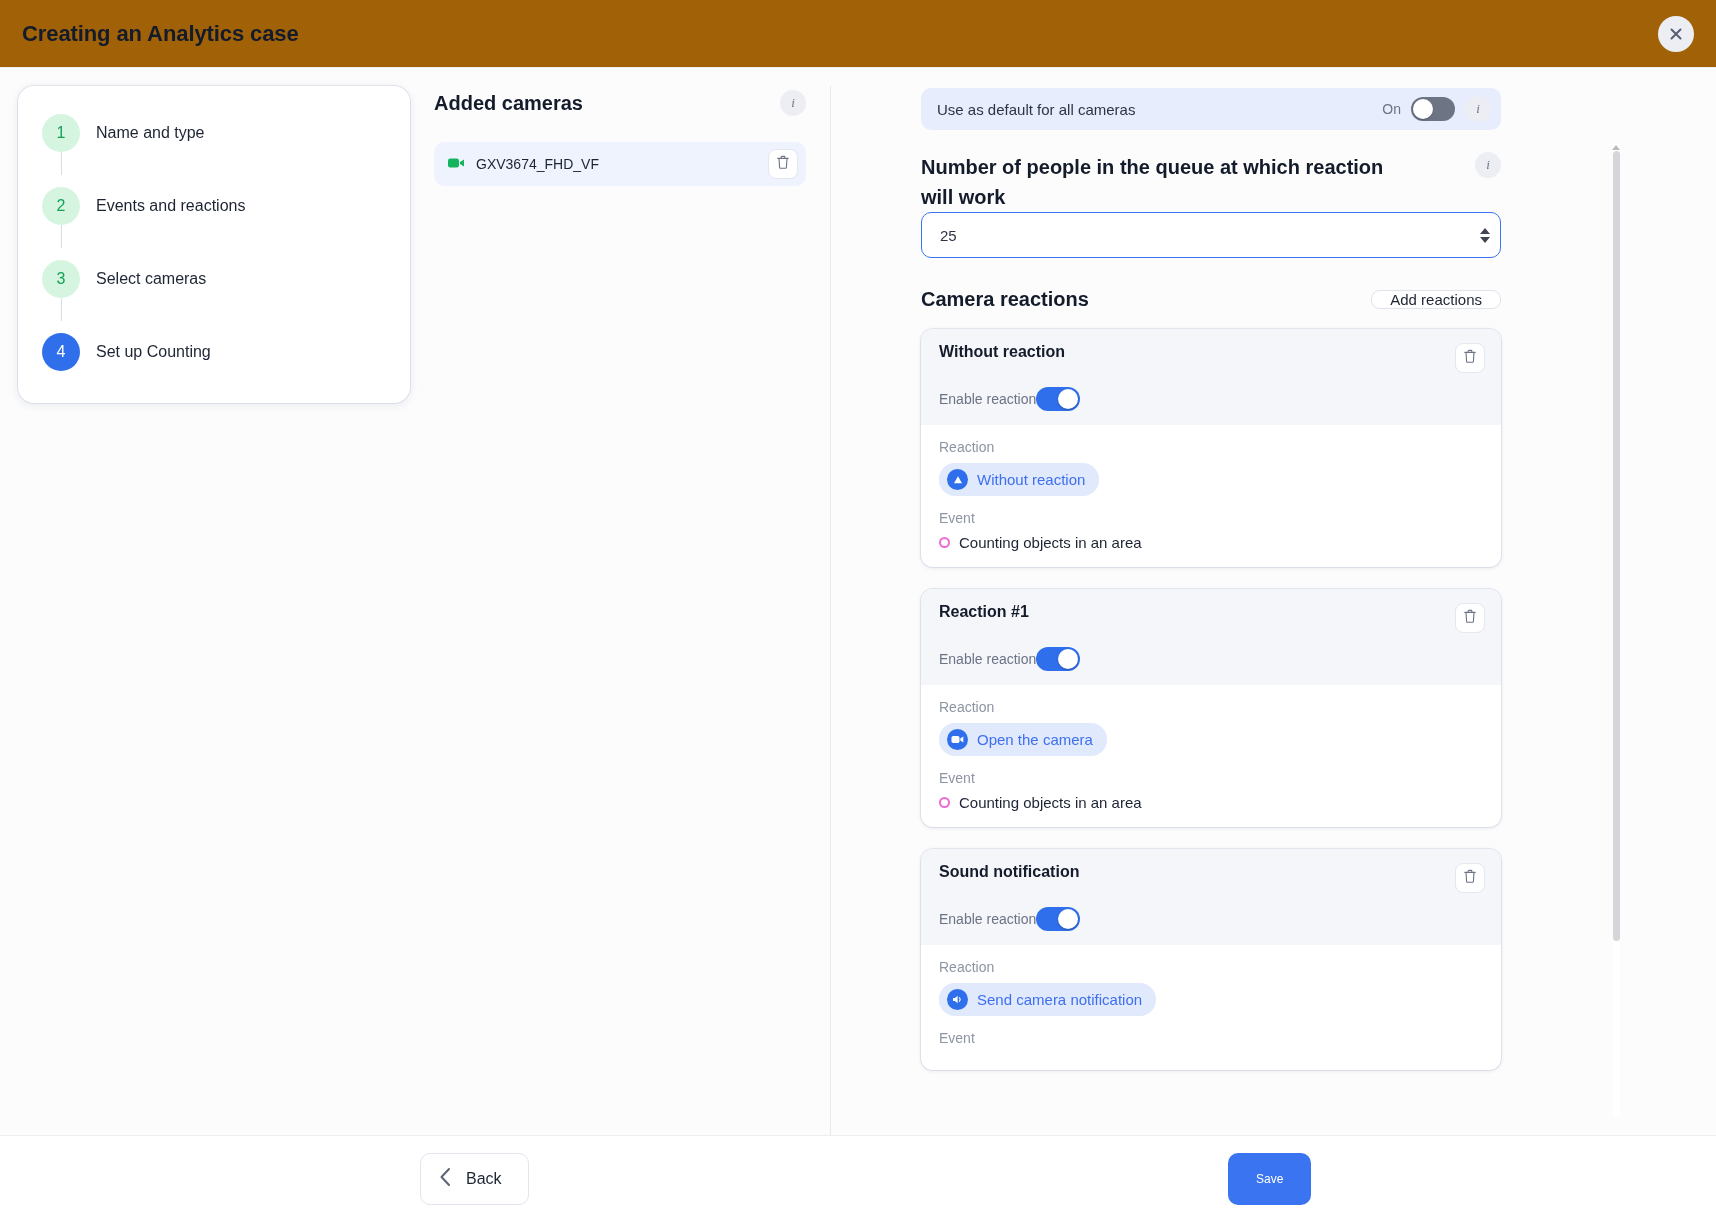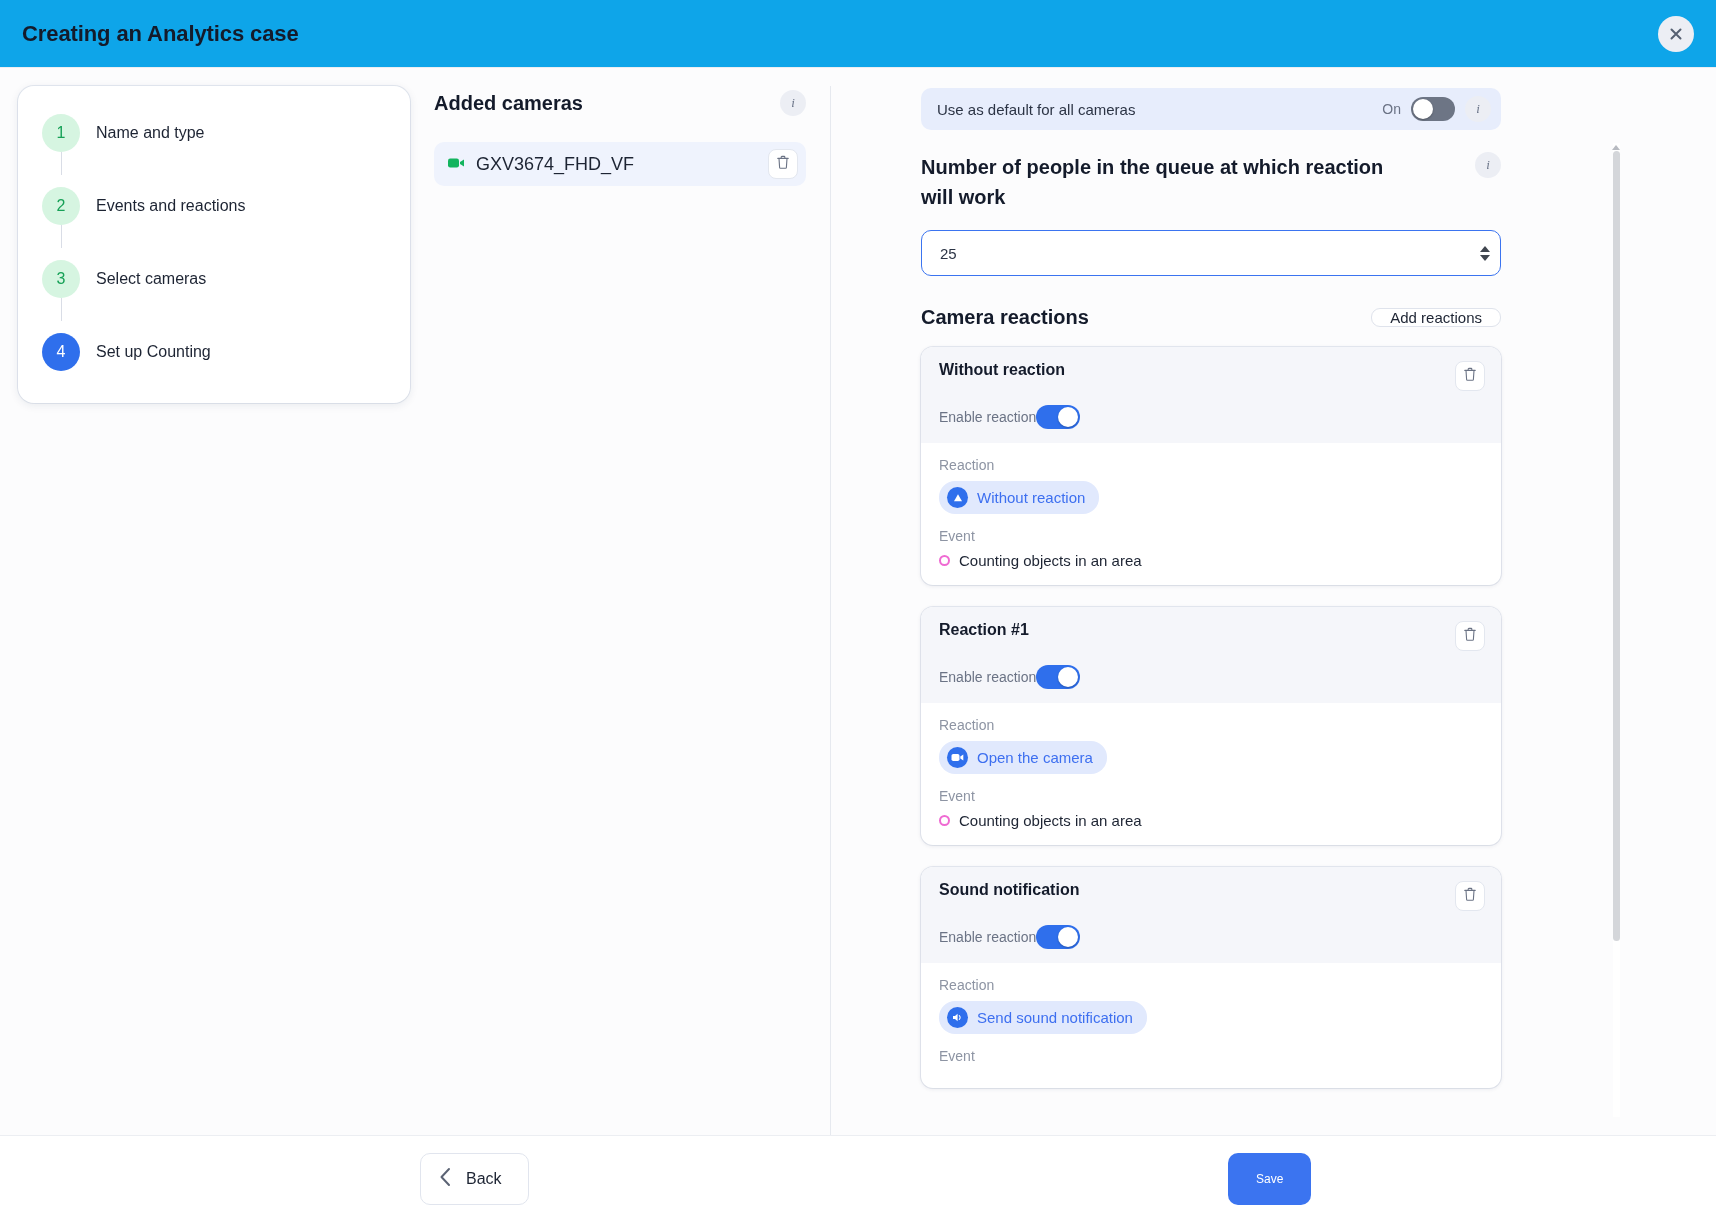--- a/index.html
+++ b/index.html
@@ -10,21 +10,21 @@
     color: #1d2433;
     overflow: hidden;
   }
   .app { position: relative; width: 1716px; height: 1221px; display: flex; flex-direction: column; }
 
   
   .header {
     height: 68px; flex: 0 0 68px;
     display: flex; align-items: center; justify-content: space-between;
     padding: 0 22px 0 22px;
-    background: #0ea5e9;
+    background: #a16207;
     border-bottom: 1px solid #eceef2;
   }
   .header-title { font-size: 22px; font-weight: 700; color: #141b2b; letter-spacing: -0.1px; }
   .close-btn {
     width: 36px; height: 36px; border-radius: 50%;
     background: #eceef4; border: none; cursor: pointer;
     display: flex; align-items: center; justify-content: center;
   }
   .close-btn svg { display: block; }
 
@@ -61,21 +61,21 @@
     width: 26px; height: 26px; border-radius: 50%;
     background: #eceef4; color: #6a7488;
     display: flex; align-items: center; justify-content: center;
     font-size: 13px; font-style: italic; font-family: "Liberation Serif", serif; cursor: pointer;
   }
   .camera-row {
     background: #eff3fd; border-radius: 10px;
     height: 44px; display: flex; align-items: center;
     padding: 0 8px 0 14px; gap: 10px;
   }
-  .camera-name { font-size: 18px; color: #1d2433; flex: 1 1 auto; }
+  .camera-name { font-size: 14px; color: #1d2433; flex: 1 1 auto; }
   .icon-btn {
     width: 30px; height: 30px; border-radius: 8px;
     background: #ffffff; border: 1px solid #e3e7ef; cursor: pointer;
     display: flex; align-items: center; justify-content: center;
   }
 
   .vdivider { width: 1px; background: #e6e9ef; margin: 18px 0 0 0; align-self: stretch; }
 
   
   .col-settings { flex: 1 1 auto; position: relative; padding: 20px 12px 0 0; min-width: 0; }
@@ -96,21 +96,21 @@
     position: absolute; top: 2px; width: 20px; height: 20px; border-radius: 50%;
     background: #ffffff; box-shadow: 0 1px 2px rgba(0,0,0,.25);
   }
   .toggle.off { background: #6d7585; }
   .toggle.off .knob { left: 2px; }
   .toggle.on { background: #2f6fec; }
   .toggle.on .knob { left: 22px; }
 
   .field-title {
     font-size: 20px; font-weight: 700; line-height: 30px; color: #141b2b;
-    max-width: 470px; margin-bottom: 18px;
+    max-width: 470px; 
   }
   .field-title-row { display: flex; justify-content: space-between; align-items: flex-start; }
 
   .number-input {
     height: 46px; border: 1.6px solid #3b74f0; border-radius: 10px;
     background: #ffffff; display: flex; align-items: center;
     padding: 0 10px 0 18px; margin-bottom: 30px;
   }
   .number-input .val { flex: 1 1 auto; font-size: 15px; color: #2c3445; }
   .spinner { display: flex; flex-direction: column; gap: 3px; cursor: pointer; }
@@ -389,21 +389,21 @@
           </div>
           <div class="rc-body">
             <div class="rc-label">Reaction</div>
             <div class="chip">
               <span class="chip-ico">
                 <svg width="13" height="11" viewBox="0 0 13 11" fill="none">
                   <path d="M2 4 H4 L6.6 1.8 V9.2 L4 7 H2 Z" fill="#ffffff"></path>
                   <path d="M8.3 3.6a2.6 2.6 0 0 1 0 3.8" stroke="#ffffff" stroke-width="1.1" stroke-linecap="round"></path>
                 </svg>
               </span>
-              <span class="chip-text">Send sound notification</span>
+              <span class="chip-text">Send camera notification</span>
             </div>
             <div class="rc-label">Event</div>
           </div>
         </div>
 
       </div>
 
       <div class="scroll-track">
         <div class="scroll-thumb">
           <div class="scroll-arrow up"></div>

